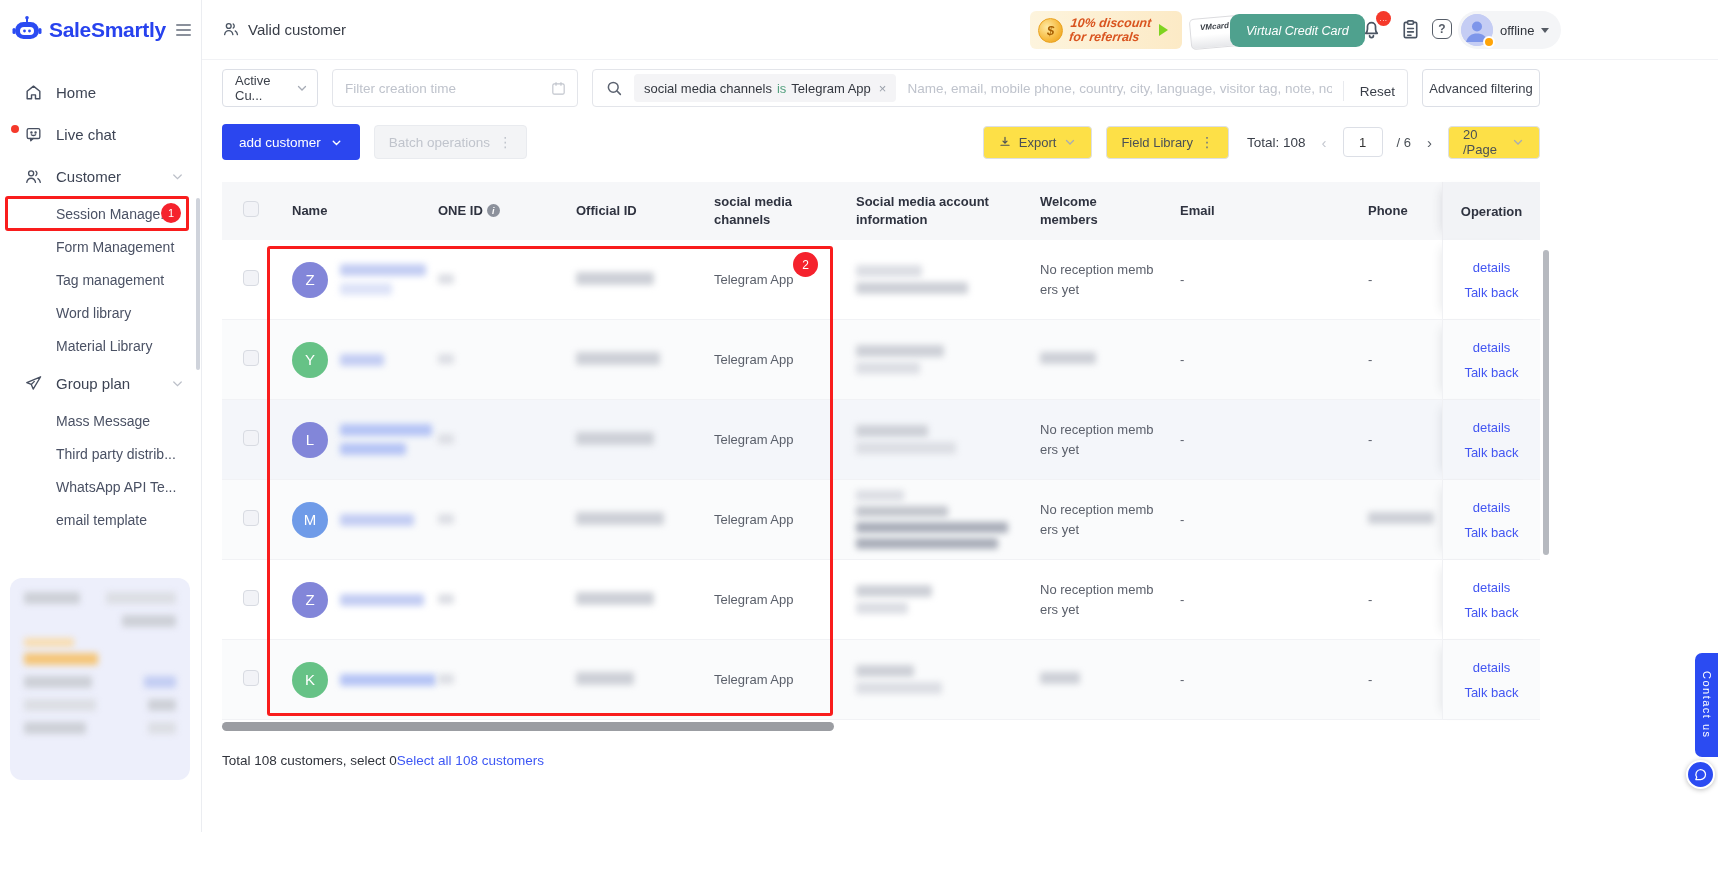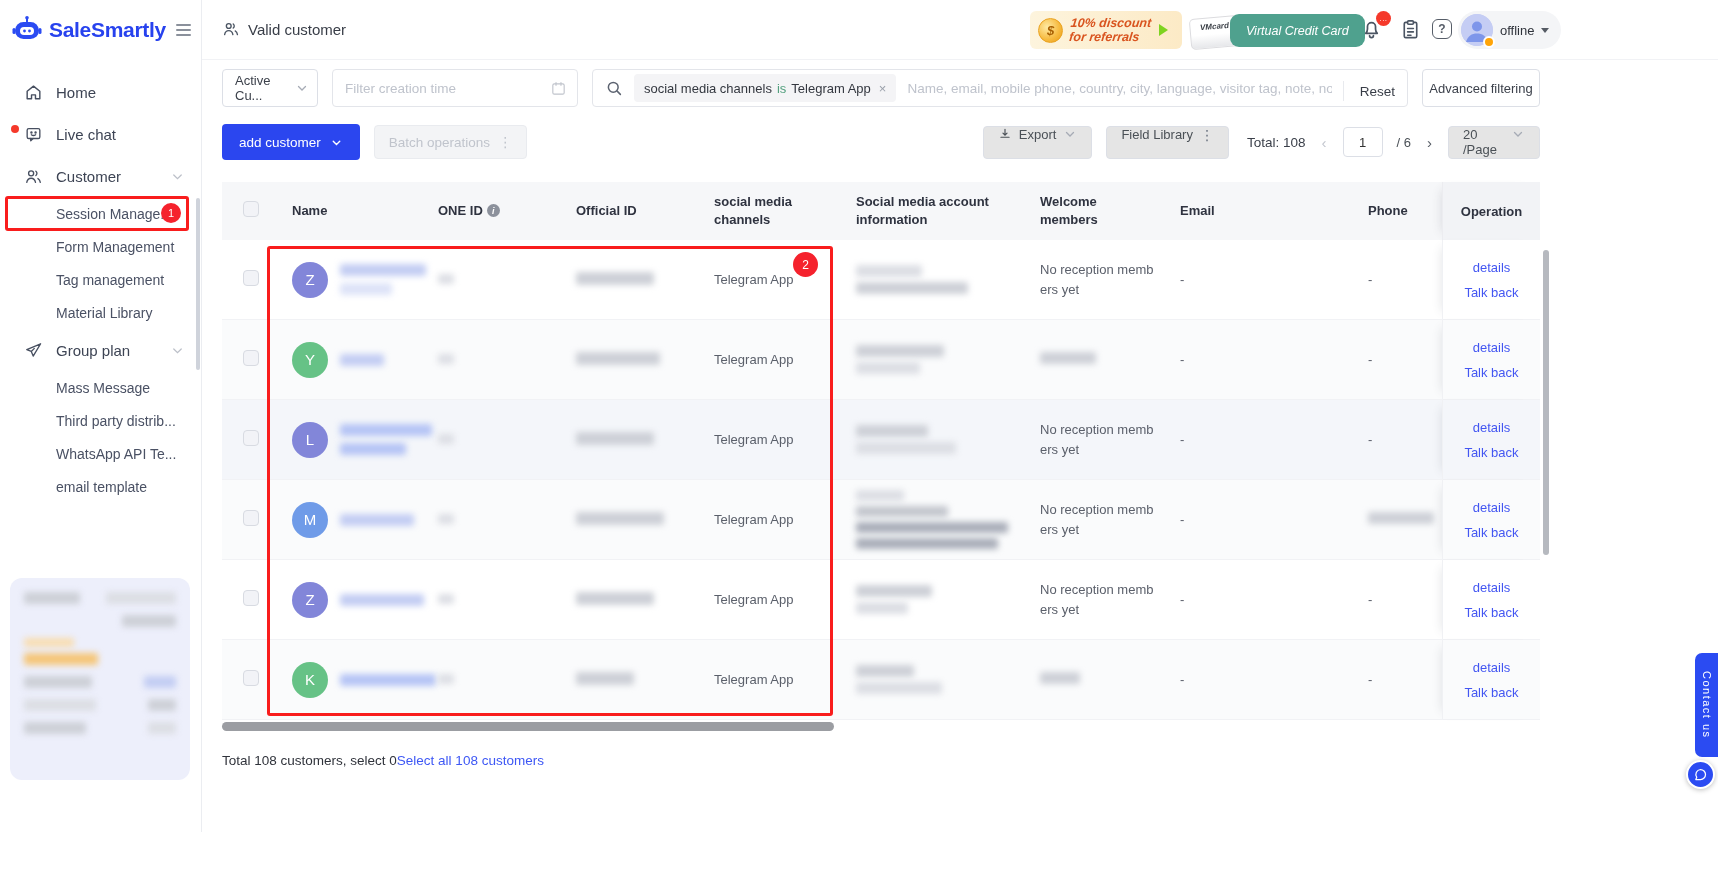--- a/index.html
+++ b/index.html
@@ -65,21 +65,21 @@
   .search-ph { flex:1; min-width:0; overflow:hidden; white-space:nowrap; color:#bfc3cc; font-size:13.5px; }
   .reset { border-left:1px solid #e8eaee; padding-left:16px; color:#383d47; font-size:13.5px; height:20px; display:flex; align-items:center; cursor:pointer; flex:none;margin-top:6px; }
   .adv-btn { width:118px; border:1px solid #dcdfe6; border-radius:4px; display:flex; align-items:center; justify-content:center; font-size:13px; color:#3c414b; cursor:pointer; background:#fff; flex:none; }
 
   
   .action-row { position:absolute; left:20px; top:124px; width:1318px; height:36px; display:flex; align-items:center; gap:14px; }
   .btn-primary { height:36px; padding:0 17px; background:#2b46ef; border-radius:4px; color:#fff; font-size:13.5px; display:flex; align-items:center; gap:9px; cursor:pointer; border:none; }
   .btn-primary .wchev { width:13px; height:13px; color:#fff; }
   .btn-disabled { height:34px; padding:0 14px; background:#f3f4f6; border:1px solid #e9ebef; border-radius:4px; color:#c0c4cc; font-size:13.5px; display:flex; gap:8px; align-items:center; }
   .spacer { flex:1; }
-  .btn-ghost { height:33px; border:1px solid #dcdfe6; border-radius:4px; background:#e5e5e5; color:#4a5056; font-size:13px; display:flex; align-items:flex-start; gap:7px; padding:0 14px; cursor:pointer; }
+  .btn-ghost { height:33px; border:1px solid #dcdfe6; border-radius:4px; background:#fde047; color:#4a5056; font-size:13px; display:flex; align-items:center; gap:7px; padding:0 14px; cursor:pointer; }
   .vdots { color:#6b7280; font-size:14px; letter-spacing:0; }
   .total-text { font-size:13.5px; color:#3a3f49; margin-left:4px; white-space:nowrap; }
   .pg-arrow { font-size:15px; color:#c3c7cf; padding:0 2px; cursor:default; }
   .pg-arrow.on { color:#555b64; cursor:pointer; }
   .pg-box { width:40px; height:30px; border:1px solid #dcdfe6; border-radius:4px; display:flex; align-items:center; justify-content:center; font-size:13px; color:#333; background:#fff; }
   .pg-frac { color:#4a5056; font-size:13px; white-space:nowrap; }
 
   
   .table { position:absolute; left:20px; top:182px; width:1318px; font-size:13px; }
   .thead, .trow { display:grid; grid-template-columns:58px 146px 138px 138px 142px 184px 140px 188px 86px 98px; align-items:center; }
@@ -185,20 +185,23 @@
         </span>
     </div>
     <div class="nav-sub">
         <span>Session Manage...</span>
       </div>
     <div class="nav-sub">
         <span>Form Management</span>
       </div>
     <div class="nav-sub">
         <span>Tag management</span>
+      </div>
+    <div class="nav-sub">
+        <span>Word library</span>
       </div>
     <div class="nav-sub">
         <span>Material Library</span>
       </div>
     <div class="nav-item">
       <span class="nicon">
           <svg viewBox="0 0 24 24" fill="none" stroke="currentColor" stroke-width="1.7" stroke-linejoin="round">
             <path d="M21 3.5 3.5 10.8l5.7 2.4 2.4 5.8L21 3.5z"></path>
             <path d="M9.2 13.2l4.2-4.2"></path>
           </svg>

